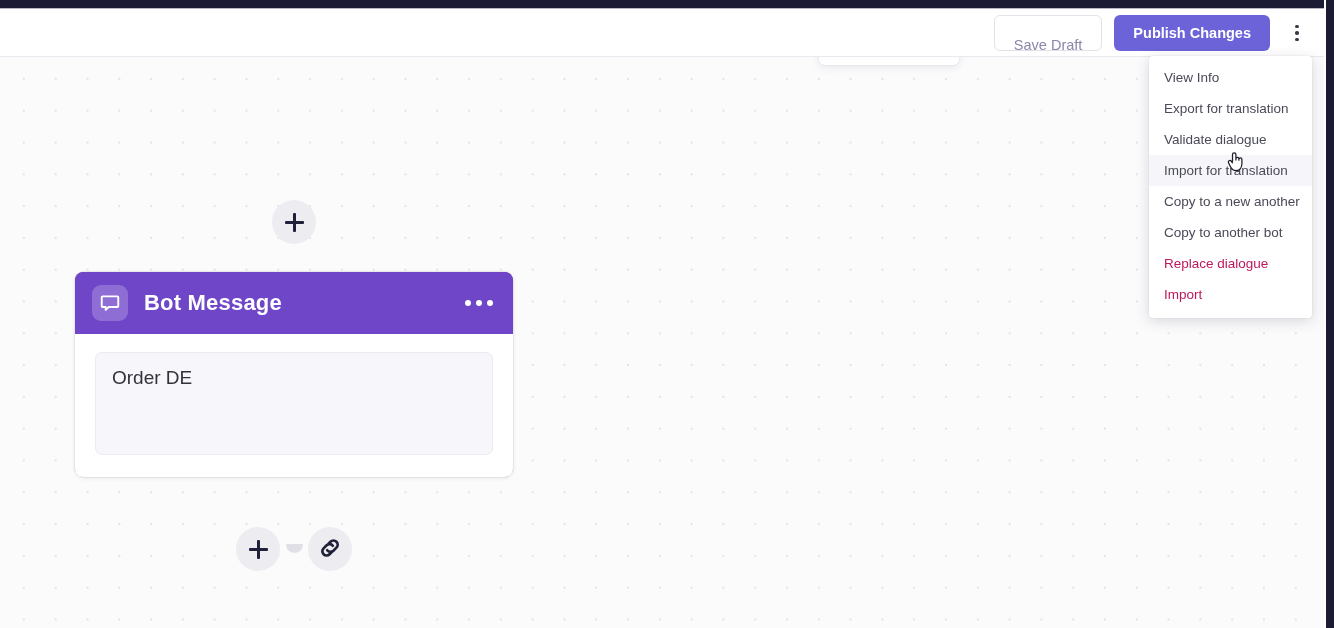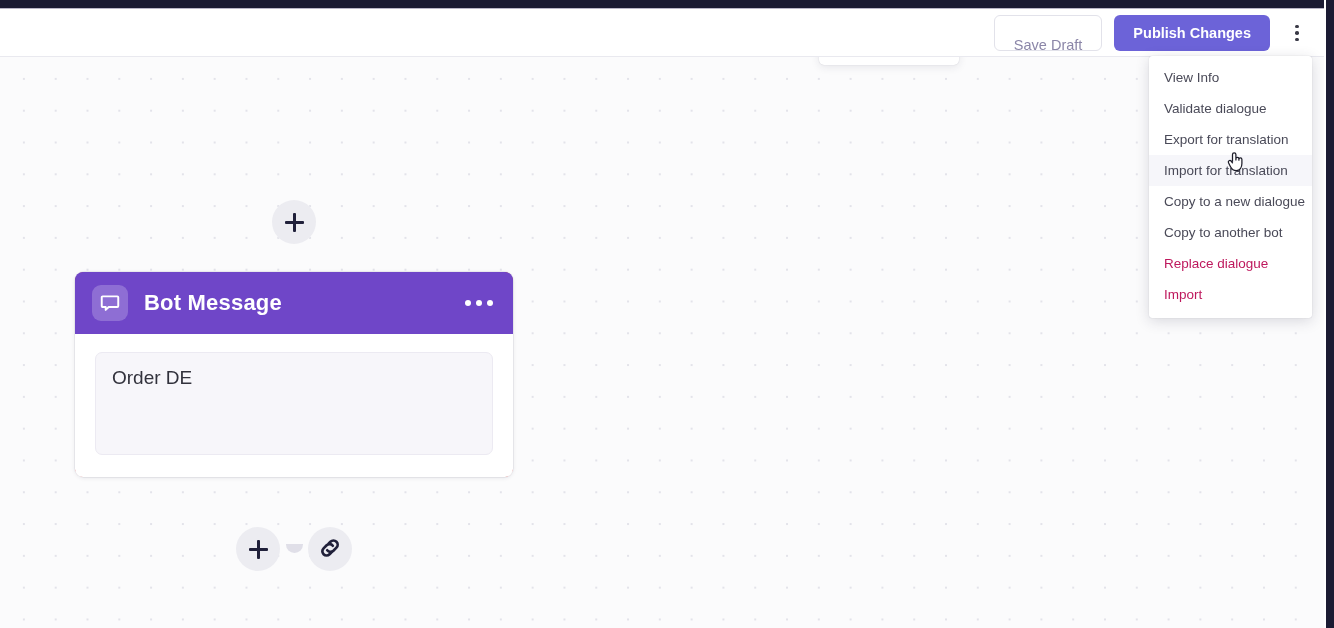--- a/index.html
+++ b/index.html
@@ -387,24 +387,24 @@
       <g fill="none" stroke="#20203a" stroke-width="2.3" stroke-linecap="round">
         <path d="M9.6 13.9a3.6 3.6 0 0 0 5.3.4l2.6-2.6a3.6 3.6 0 0 0-5.1-5.1l-1.5 1.5"></path>
         <path d="M14.4 10.1a3.6 3.6 0 0 0-5.3-.4l-2.6 2.6a3.6 3.6 0 0 0 5.1 5.1l1.5-1.5"></path>
       </g>
     </svg>
   </span>
 </button>
 
 <div class="dropdown">
   <div class="menu-item">View Info</div>
+  <div class="menu-item">Export for translation</div>
   <div class="menu-item">Validate dialogue</div>
-  <div class="menu-item">Export for translation</div>
   <div class="menu-item hovered">Import for translation</div>
-  <div class="menu-item">Copy to a new dialogue</div>
+  <div class="menu-item">Copy to a new another</div>
   <div class="menu-item">Copy to another bot</div>
   <div class="menu-item danger">Replace dialogue</div>
   <div class="menu-item danger">Import</div>
 </div>
 
 <svg class="cursor-hand" viewBox="0 0 22 24">
   <path d="M7.5 11.2V4.6a1.7 1.7 0 0 1 3.4 0v5.3m0-1.1a1.5 1.5 0 0 1 3 0v1.4m0-.8a1.5 1.5 0 0 1 3 0v4.1c0 3.9-2.1 7.1-5.6 7.1-3.2 0-4.6-1.6-5.8-3.9l-2-3.9a1.6 1.6 0 0 1 2.6-1.8l1.4 1.8" fill="#ffffff" stroke="#1c1c28" stroke-width="1.25" stroke-linecap="round" stroke-linejoin="round"></path>
 </svg>
 
 <div class="right-edge-inner"></div>

